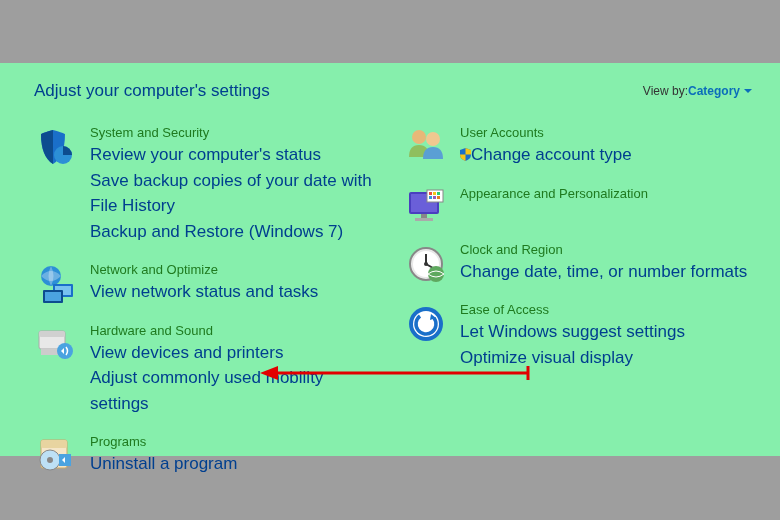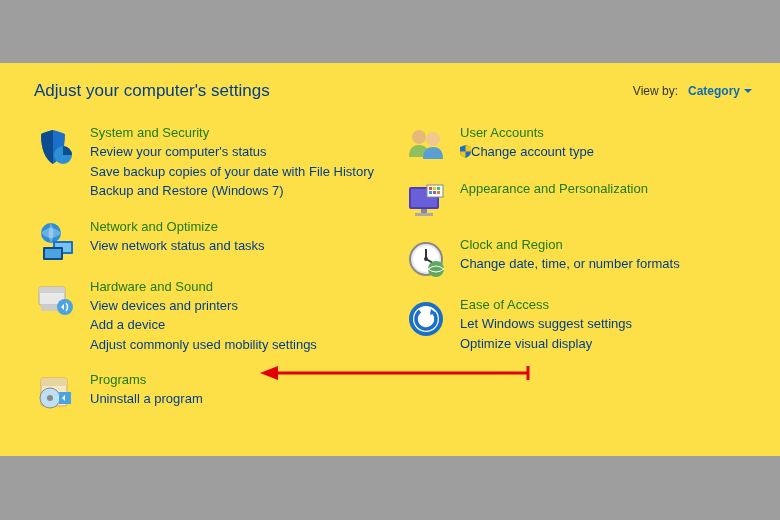--- a/index.html
+++ b/index.html
@@ -4,21 +4,21 @@
 <style>
   * { box-sizing: border-box; margin: 0; padding: 0; }
   body {
     font-family: "Segoe UI", Tahoma, sans-serif;
     background: #9e9e9e;
     width: 780px;
     height: 520px;
     overflow: hidden;
   }
   .panel {
-    background: #fde047;
+    background: #86efac;
     margin-top: 63px;
     height: 393px;
     padding: 18px 28px 18px 34px;
     position: relative;
   }
   .header-row {
     display: flex;
     justify-content: space-between;
     align-items: center;
     margin-bottom: 24px;
@@ -26,21 +26,20 @@
   .page-title {
     color: #003f8f;
     font-size: 17px;
     font-weight: 400;
   }
   .viewby {
     font-size: 12px;
     color: #333;
     display: flex;
     align-items: flex-start;
-    gap: 10px;
   }
   .viewby .val {
     color: #0b6dba;
     cursor: pointer;
     display: inline-flex;
     align-items: center;
     gap: 4px;
     font-weight: bold;
   }
   .cols {
@@ -66,21 +65,21 @@
   .cat-title {
     color: #1f7a1f;
     font-size: 13px;
     font-weight: 400;
     cursor: pointer;
     display: block;
     margin-bottom: 2px;
   }
   .sublink {
     color: #003f8f;
-    font-size: 13px;
+    font-size: 17px;
     cursor: pointer;
     display: block;
     line-height: 1.5;
   }
   .sublink.inline { display: inline-flex; align-items: center; gap: 0; }
   .shield-mini {
     width: 11px; height: 13px;
     display: inline-block;
   }
   .annot-arrow {
@@ -154,21 +153,20 @@
             <rect x="4" y="6" width="26" height="6" rx="2" fill="#d0d0d0"></rect>
             <rect x="6" y="24" width="22" height="6" fill="#ccc"></rect>
             <circle cx="30" cy="26" r="8" fill="#4ba3e0"></circle>
             <path d="M26 26 L29 23 L29 29 Z" fill="#fff"></path>
             <path d="M31 22 Q34 26 31 30" stroke="#fff" stroke-width="1.5" fill="none"></path>
           </svg>
         </div>
         <div class="text-cell">
           <a class="cat-title">Hardware and Sound</a>
           <a class="sublink">View devices and printers</a>
-          <a class="sublink">Add a device</a>
           <a class="sublink">Adjust commonly used mobility settings</a>
         </div>
       </div>
 
       <div class="category">
         <div class="icon-cell">
           <svg width="42" height="38" viewBox="0 0 42 38">
             <rect x="6" y="4" width="26" height="28" rx="2" fill="#f5e6c8" stroke="#c9a96a"></rect>
             <rect x="6" y="4" width="26" height="8" rx="2" fill="#e8d4a0"></rect>
             <circle cx="15" cy="24" r="10" fill="#bde0f5" stroke="#888"></circle>

